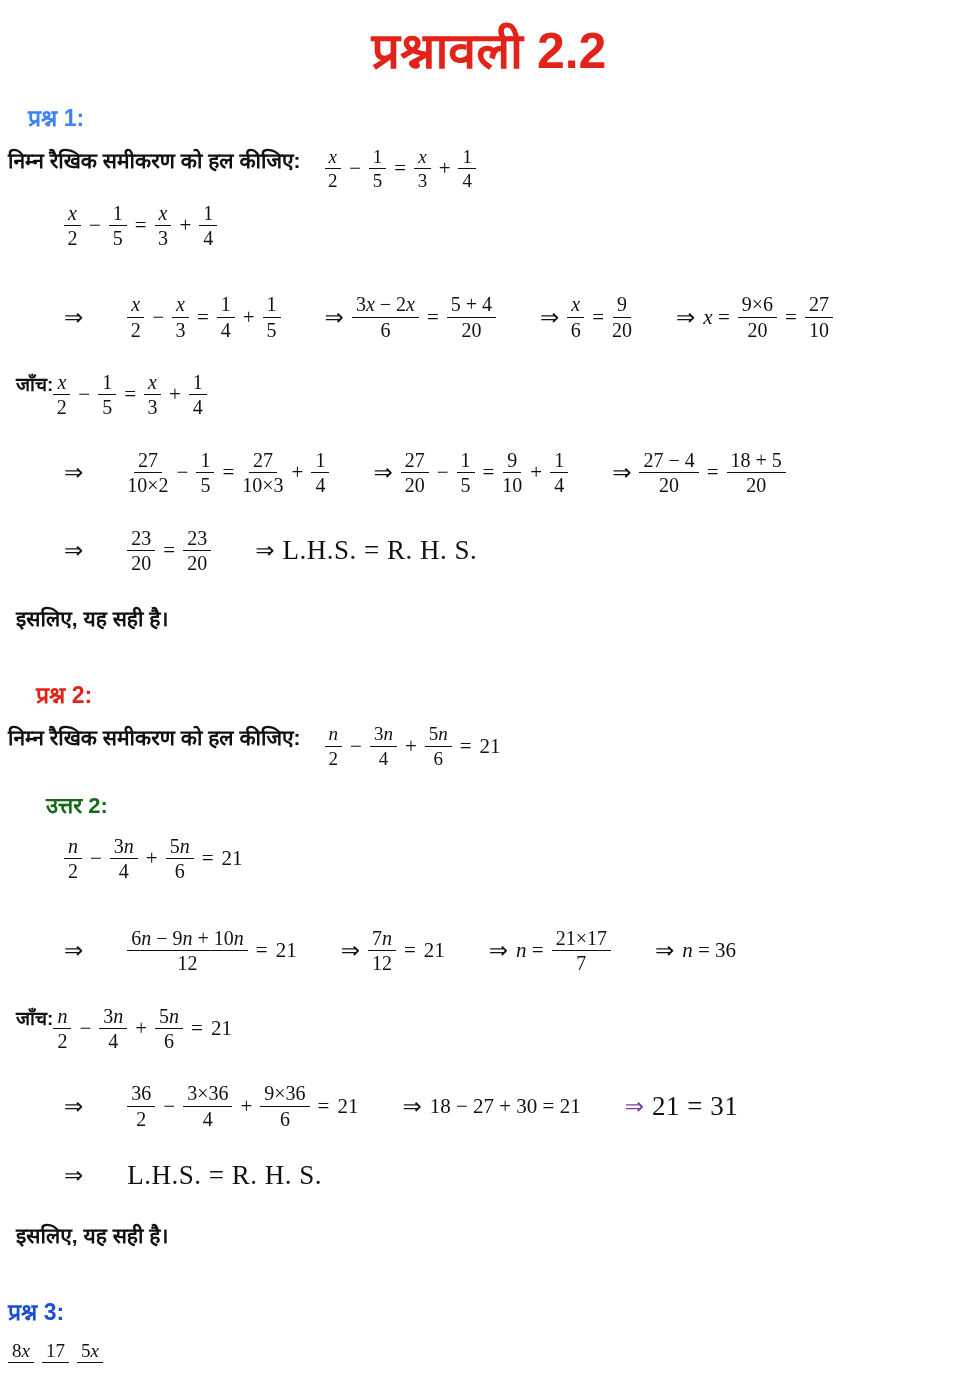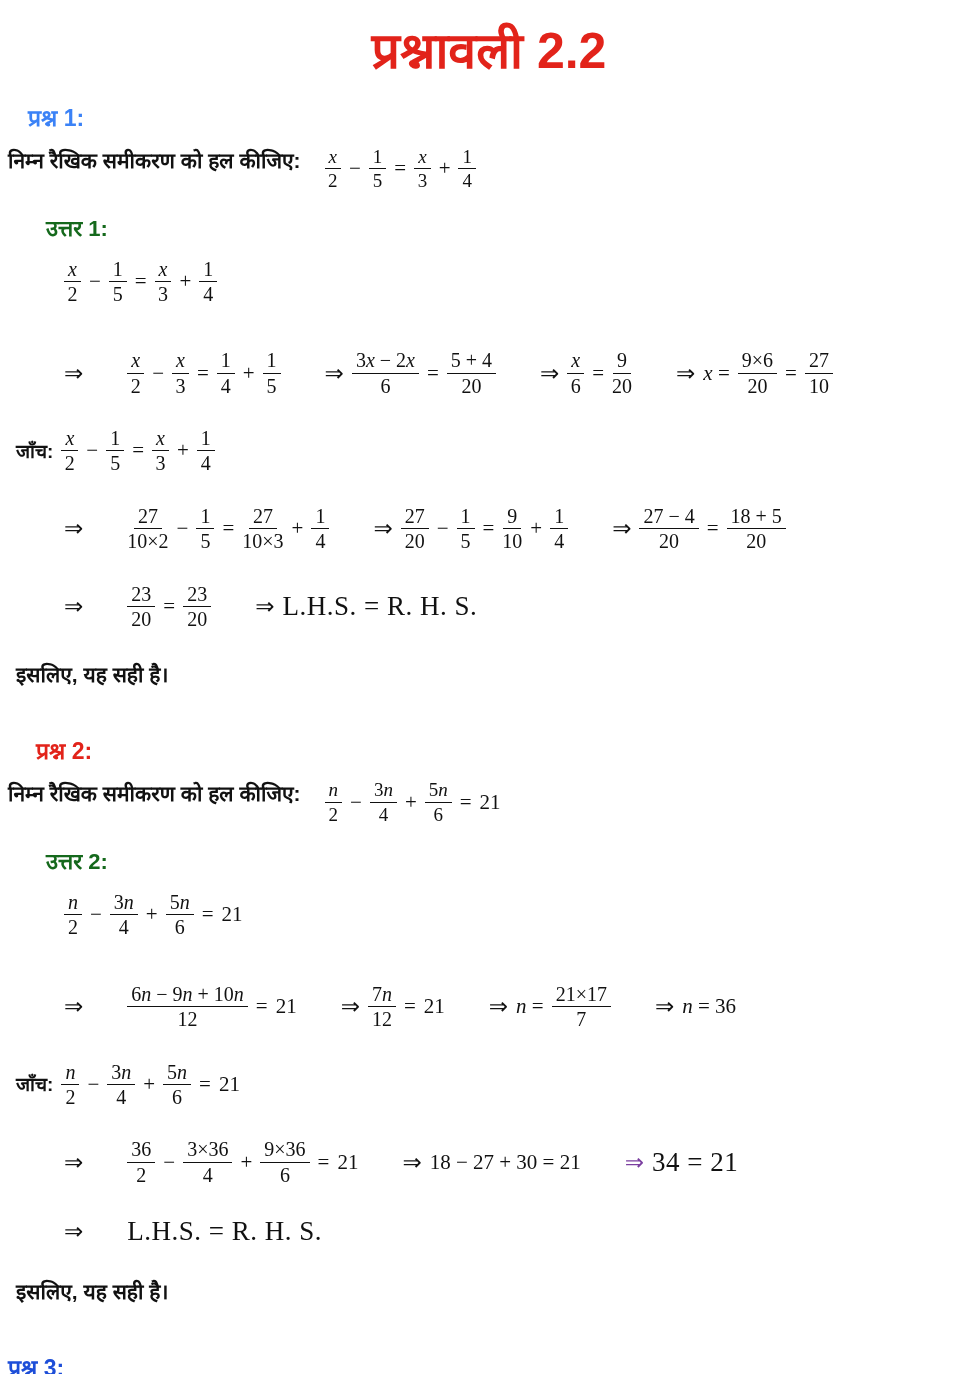--- a/index.html
+++ b/index.html
@@ -34,21 +34,21 @@
     margin:20px 0 8px 38px;
   }
   .eqline{margin:8px 0 14px 56px;}
   .row{
     display:flex; align-items:center; gap:44px;
     margin:30px 0 30px 56px;
     flex-wrap:nowrap;
   }
   .grp{display:inline-flex; align-items:center; gap:8px; white-space:nowrap;}
   .check-line{
-    display:flex; align-items:center; gap:8px;
+    display:flex; align-items:flex-start; 
     margin:22px 0 6px 8px;
   }
   .check-line .hin{font-size:19px;}
   .conclusion{
     font-family:"Liberation Sans", sans-serif; font-weight:700;
     font-size:21px;
     margin:6px 0 0 8px;
   }
   .frac{
     display:inline-flex; flex-direction:column; align-items:center;
@@ -85,21 +85,21 @@
             <span class="frac">
               <span class="num"><i>x</i></span>
               <span class="den">3</span>
             </span>
             <span class="mth">+</span>
             <span class="frac">
               <span class="num">1</span>
               <span class="den">4</span>
             </span>
           </span>
-        </div><div class="ahead" style="color: rgb(21, 105, 28);">उत्तर 1:</div><div class="eqline grp">
+        </div><div class="eqline grp">
           <span class="frac">
             <span class="num"><i>x</i></span>
             <span class="den">2</span>
           </span>
           <span class="mth">−</span>
           <span class="frac">
             <span class="num">1</span>
             <span class="den">5</span>
           </span>
           <span class="mth">=</span>
@@ -387,21 +387,21 @@
             </span>
             <span class="mth">=</span>
             <span class="mth">21</span>
           </span>
           <span class="grp">
             <span class="arrow">⇒</span>
             <span class="mth">18 − 27 + 30 = 21</span>
           </span>
           <span class="grp">
             <span class="arrow" style="color: rgb(123, 63, 160);">⇒</span>
-            <span class="rom">34 = 21</span>
+            <span class="rom">21 = 31</span>
           </span>
         </div><div class="row">
           <span class="grp">
             <span class="arrow">⇒</span>
           </span>
           <span class="grp">
             <span class="rom">L.H.S. = R. H. S.</span>
           </span>
         </div><div class="conclusion">इसलिए, यह सही है।</div></section>
       <section>

